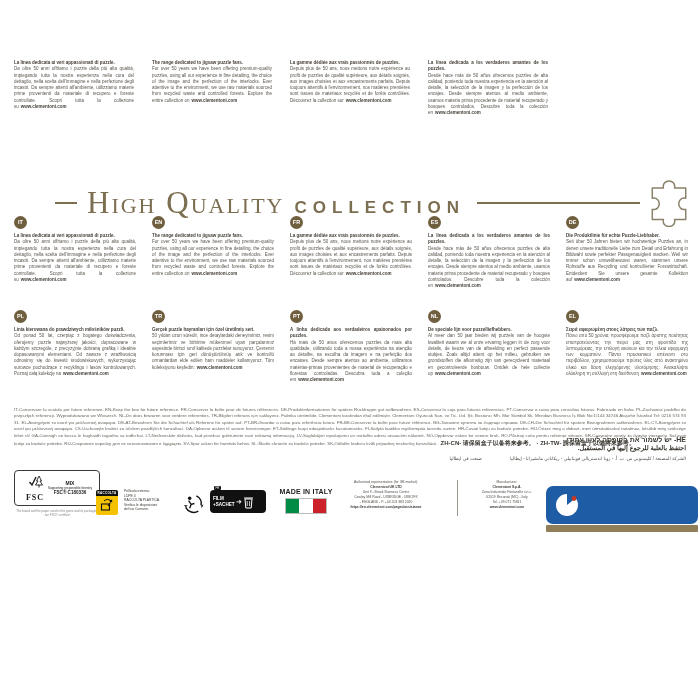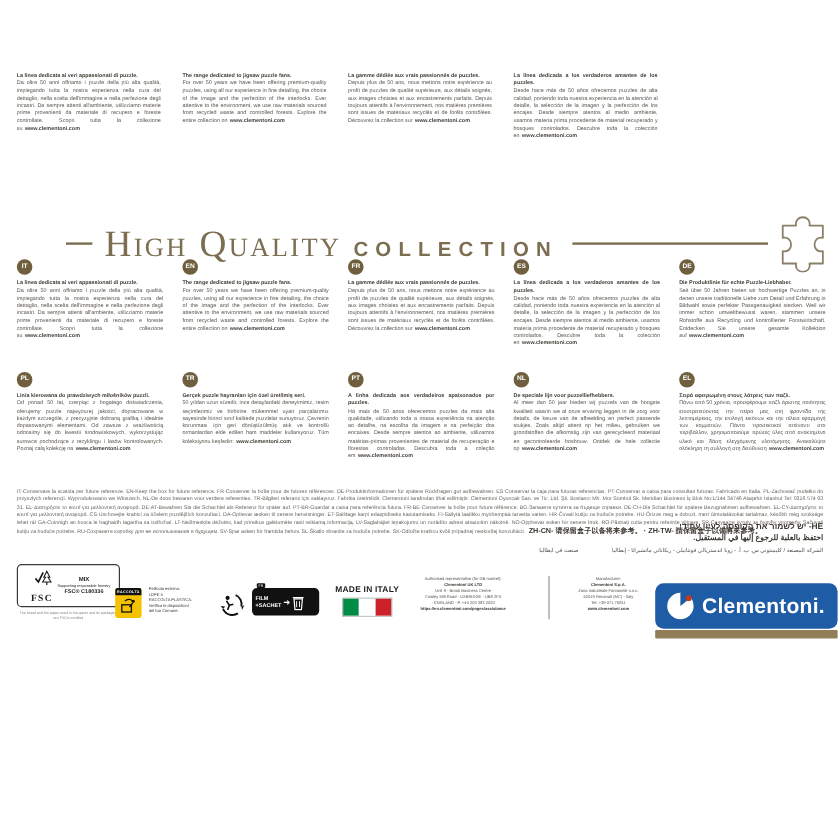--- a/index.html
+++ b/index.html
@@ -255,19 +255,18 @@
       <div class="b">www.clementoni.com</div>
     </div>
 
     <div class="clem-logo">
       <div class="clem-box">
         <svg width="26" height="26" viewBox="0 0 26 26">
           <circle cx="13" cy="13" r="11" fill="#ffffff"></circle>
           <path d="M13 13 L23 5 A 11 11 0 0 0 13 2 Z" fill="#1e5ca6"></path>
           <circle cx="20" cy="6.5" r="2.4" fill="#c8381f"></circle>
         </svg>
-        <span class="clem-word">Clementoni.</span>
       </div>
       <div class="clem-strip"></div>
     </div>
 
   </div>
 </div>
 
 </body></html>

